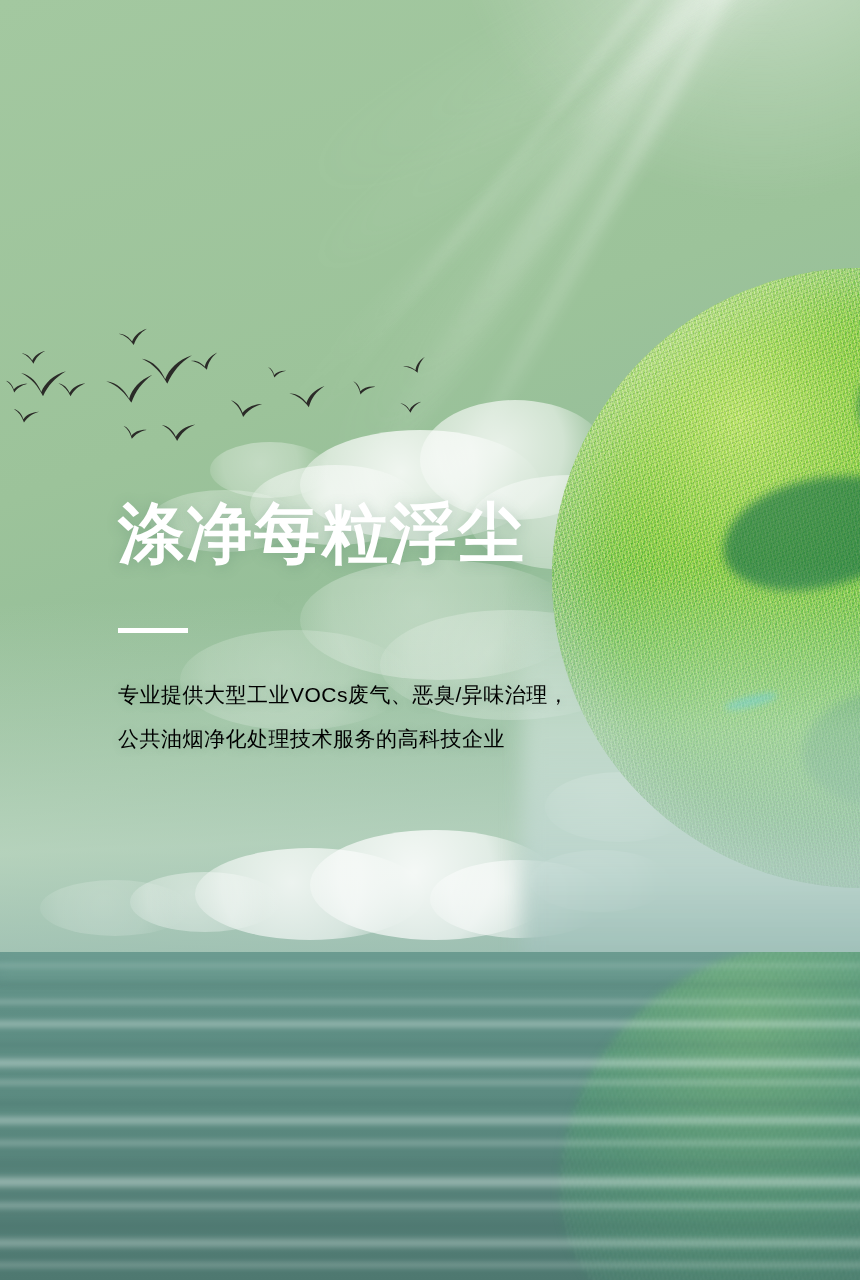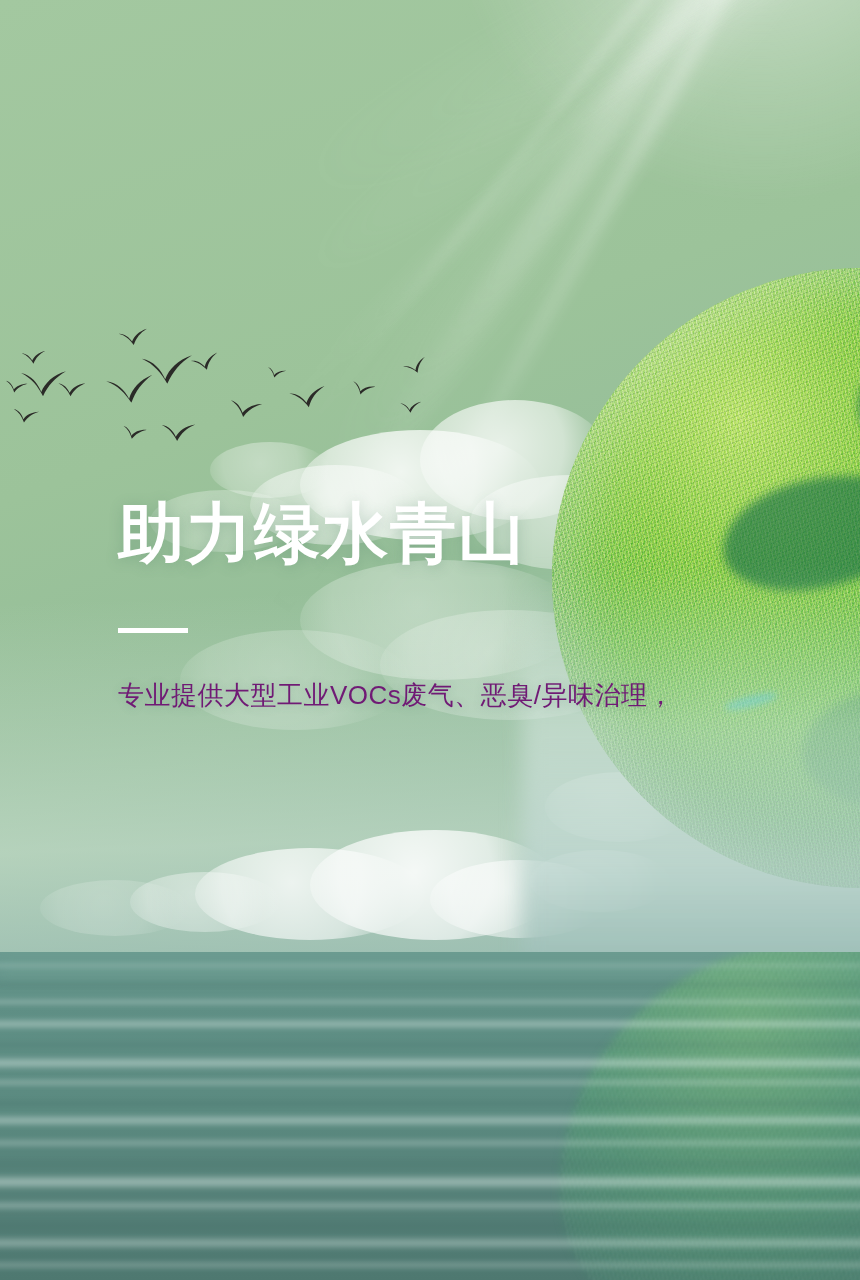--- a/index.html
+++ b/index.html
@@ -159,22 +159,22 @@
   }
 
   .divider {
     width:70px; height:5px;
     background:#ffffff;
     margin-top:52px;
   }
 
   .subtitle {
     margin-top:44px;
-    color:#701a75;
-    font-size:26px;
+    color:#000000;
+    font-size:21px;
     line-height:36px;
     letter-spacing:.5px;
     white-space:nowrap;
     text-shadow:0 1px 8px rgba(70,120,95,.25);
   }
 </style>
 </head>
 <body>
 
 <div id="poster">
@@ -336,18 +336,19 @@
     <div class="ripple" style="top:186px; height:10px; opacity:.42;"></div>
     <div class="ripple dark" style="top:206px; height:12px; opacity:.32;"></div>
     <div class="ripple" style="top:222px; height:16px; opacity:.66;"></div>
     <div class="ripple" style="top:248px; height:11px; opacity:.48;"></div>
     <div class="ripple dark" style="top:268px; height:12px; opacity:.30;"></div>
     <div class="ripple" style="top:284px; height:14px; opacity:.52;"></div>
     <div class="ripple" style="top:308px; height:10px; opacity:.38;"></div>
   </div>
 
   <div class="copy">
-    <div class="headline">助力绿水青山</div>
+    <div class="headline">涤净每粒浮尘</div>
     <div class="divider"></div>
     <div class="subtitle">专业提供大型工业VOCs废气、恶臭/异味治理，</div>
+    <div class="subtitle" style="margin-top:8px;">公共油烟净化处理技术服务的高科技企业</div>
   </div>
 
 </div>
 
 </body></html>

